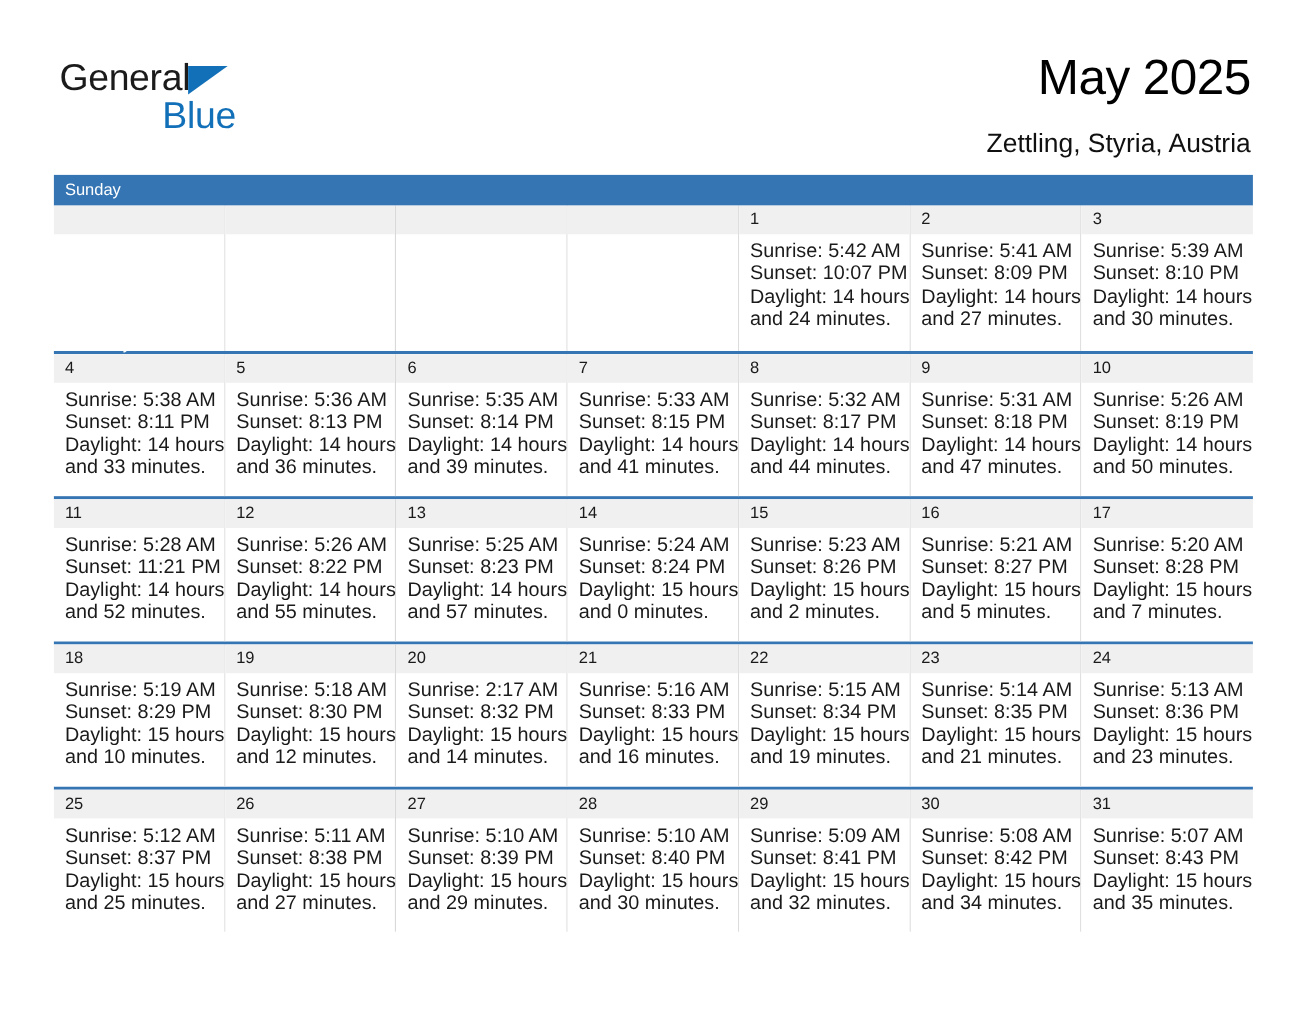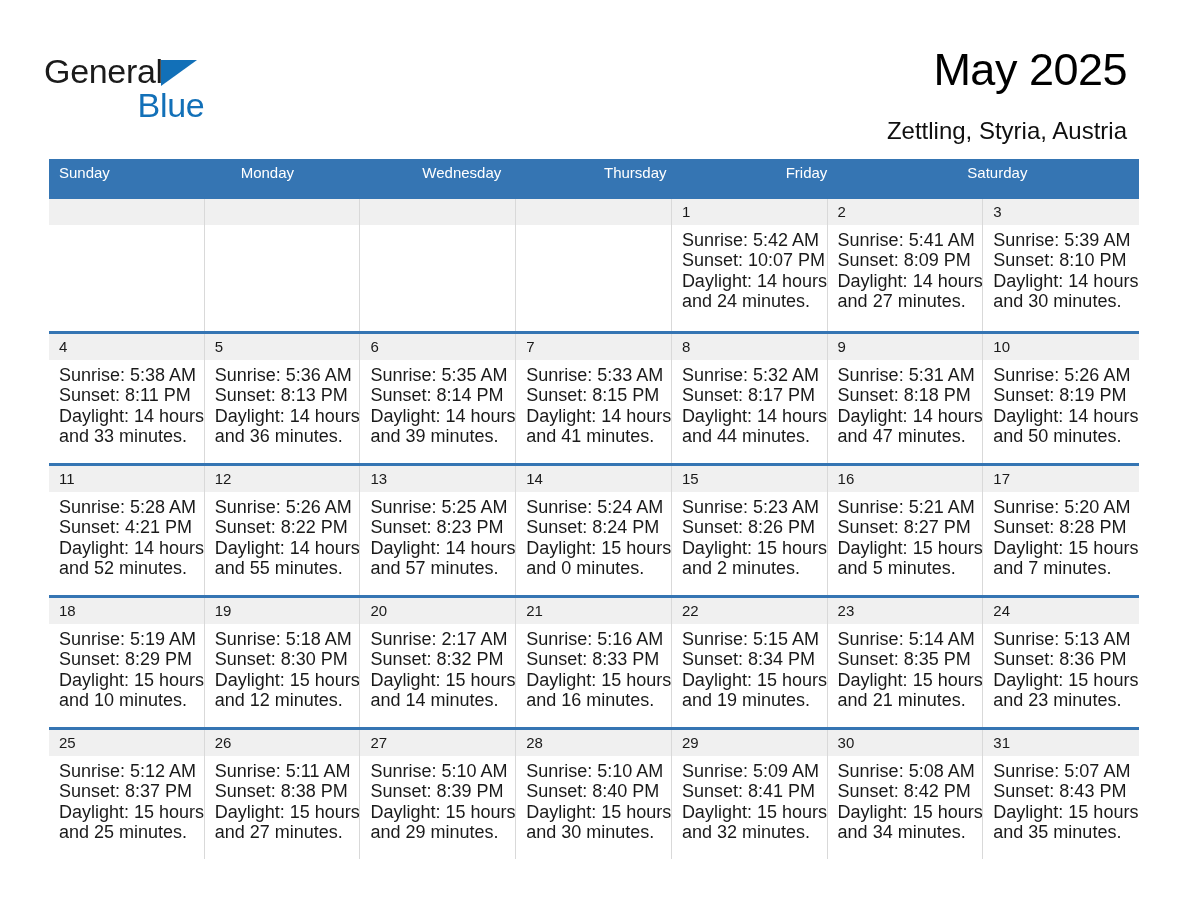--- a/index.html
+++ b/index.html
@@ -17,21 +17,21 @@
   .page {
     position: relative;
     width: 1188px;
     height: 918px;
     box-sizing: border-box;
   }
 
   
   .header {
     position: absolute;
-    left: 37px;
+    left: 47px;
     top: 42px;
     width: 1090px;
     height: 110px;
     text-decoration: underline;
   }
   .brand {
     position: absolute;
     left: 7px;
     top: 10px;
     width: 200px;
@@ -97,21 +97,22 @@
   
   .calendar {
     position: absolute;
     left: 49px;
     top: 159px;
     width: 1090px;
   }
   .weekday-head {
     display: flex;
     background: #3575b3;
-    height: 40px;
+    height: 28px;
+    flex-direction: column;
   }
   .weekday-cell {
     flex: 1 1 0;
     color: #ffffff;
     font-size: 15px;
     line-height: 28px;
     padding-left: 10px;
     box-sizing: border-box;
     white-space: nowrap;
   }
@@ -294,21 +295,21 @@
               <div>Daylight: 14 hours</div>
               <div>and 50 minutes.</div>
             </div>
           </div>
         </div>
         <div class="week-row">
           <div class="day-cell">
             <div class="day-num-band"><span class="day-num">11</span></div>
             <div class="day-info">
               <div>Sunrise: 5:28 AM</div>
-              <div>Sunset: 4:21 PM</div>
+              <div>Sunset: 11:21 PM</div>
               <div>Daylight: 14 hours</div>
               <div>and 52 minutes.</div>
             </div>
           </div>
           <div class="day-cell">
             <div class="day-num-band"><span class="day-num">12</span></div>
             <div class="day-info">
               <div>Sunrise: 5:26 AM</div>
               <div>Sunset: 8:22 PM</div>
               <div>Daylight: 14 hours</div>

